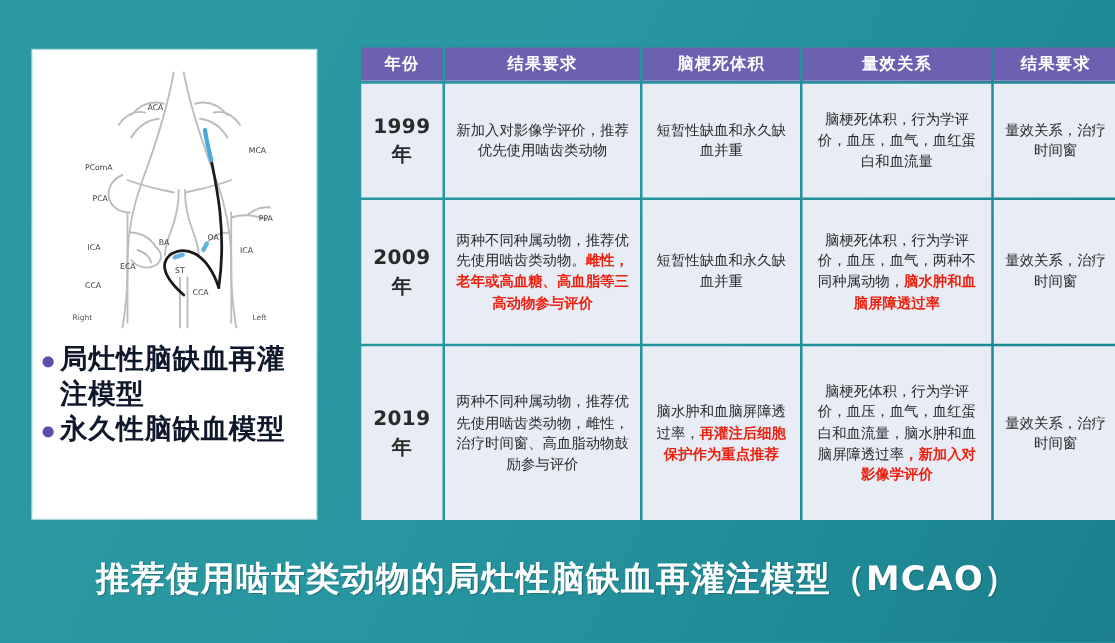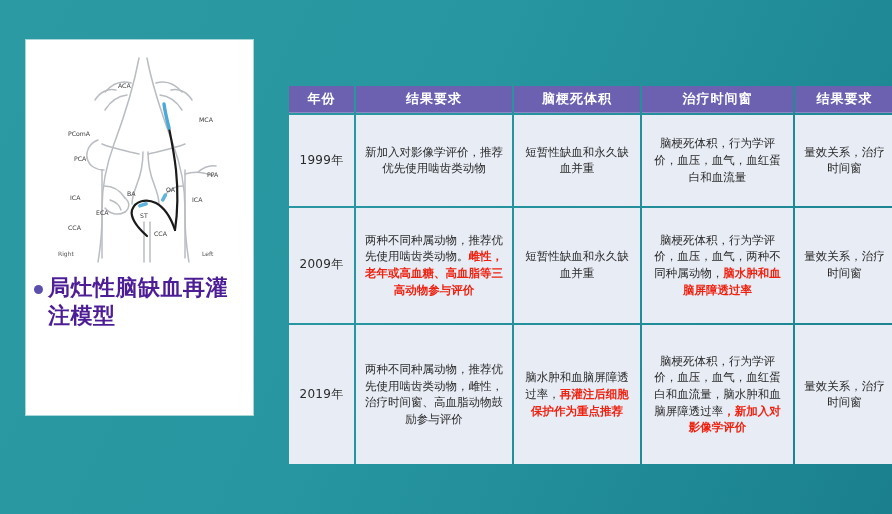--- a/index.html
+++ b/index.html
@@ -25,33 +25,33 @@
   #diagram-wrap svg{display:block;width:227px;height:232px;}
   .vlabel{font-family:"DejaVu Sans","Liberation Sans",sans-serif;font-size:6.2px;fill:#3a3a3a;}
   .vlabel.side{font-size:6px;fill:#555;}
 
   #bullets{
     position:absolute;left:0;top:232px;width:227px;
     padding:2px 4px 0 6px;box-sizing:border-box;
   }
   .bullet-item{
     display:flex;align-items:flex-start;
-    color:#4c1d95;font-weight:bold;
+    color:#0f172a;font-weight:bold;
     font-size:22px;line-height:1.28;
     letter-spacing:.5px;
   }
   .bullet-dot{
     flex:0 0 auto;width:9px;height:9px;border-radius:50%;
     background:#5b4fae;margin:11px 5px 0 2px;
   }
   .bullet-text{flex:1 1 auto;}
 
   
   #table-wrap{
-    position:absolute;left:287px;top:36px;width:597px;height:382px;margin-top:48px;
+    position:absolute;left:287px;top:36px;width:597px;height:382px;
   }
   table{
     width:100%;height:100%;
     border-collapse:separate;border-spacing:2px;
     table-layout:fixed;
   }
   col.c1{width:65px;}
   col.c2{width:156px;}
   col.c3{width:126px;}
   col.c4{width:151px;}
@@ -63,21 +63,21 @@
     text-align:center;vertical-align:middle;
     letter-spacing:1px;
     box-shadow:inset 0 -1px 0 rgba(255,255,255,.25);
   }
   tbody td{
     background:#e8ecf5;color:#2a2a2a;
     font-size:11.5px;line-height:1.45;
     text-align:center;vertical-align:middle;
     padding:6px 7px;
   }
-  tbody td.year{font-size:12px;letter-spacing:.3px;}
+  tbody td.year{font-size:16px;letter-spacing:.3px;font-weight:bold;}
   .rd{color:#ee2211;font-weight:bold;}
 
   
   #caption{
     position:absolute;left:0;top:432px;width:892px;height:62px;
     display:flex;align-items:center;justify-content:center;
     color:#ffffff;font-weight:bold;font-size:27px;letter-spacing:1px;
     white-space:nowrap;
     text-shadow:1px 1px 0 rgba(0,0,0,.22);
   }
@@ -155,38 +155,42 @@
           <text class="vlabel side" x="176" y="216">Left</text>
         </g>
       </svg>
     </div>
 
     <div id="bullets">
       <div class="bullet-item">
         <span class="bullet-dot"></span>
         <span class="bullet-text">局灶性脑缺血再灌注模型</span>
       </div>
+      <div class="bullet-item">
+        <span class="bullet-dot"></span>
+        <span class="bullet-text">永久性脑缺血模型</span>
+      </div>
     </div>
   </div>
 
   <div id="table-wrap">
     <table>
       <colgroup>
           <col class="c1">
           <col class="c2">
           <col class="c3">
           <col class="c4">
           <col class="c5">
         </colgroup>
       <thead>
         <tr>
           <th>年份</th>
           <th>结果要求</th>
           <th>脑梗死体积</th>
-          <th>治疗时间窗</th>
+          <th>量效关系</th>
           <th>结果要求</th>
         </tr>
       </thead>
       <tbody>
         <tr>
           <td class="year">1999年</td>
           <td><span>新加入对影像学评价，推荐优先使用啮齿类动物</span></td>
           <td><span>短暂性缺血和永久缺血并重</span></td>
           <td><span>脑梗死体积，行为学评价，血压，血气，血红蛋白和血流量</span></td>
           <td><span>量效关系，治疗时间窗</span></td>
@@ -202,14 +206,15 @@
           <td class="year">2019年</td>
           <td><span>两种不同种属动物，推荐优先使用啮齿类动物，雌性，治疗时间窗、高血脂动物鼓励参与评价</span></td>
           <td><span>脑水肿和血脑屏障透过率，</span><span class="rd">再灌注后细胞保护作为重点推荐</span></td>
           <td><span>脑梗死体积，行为学评价，血压，血气，血红蛋白和血流量，脑水肿和血脑屏障透过率</span><span class="rd">，新加入对影像学评价</span></td>
           <td><span>量效关系，治疗时间窗</span></td>
         </tr>
       </tbody>
     </table>
   </div>
 
+  <div id="caption">推荐使用啮齿类动物的局灶性脑缺血再灌注模型（MCAO）</div>
 
 </div>
 
 </body></html>

